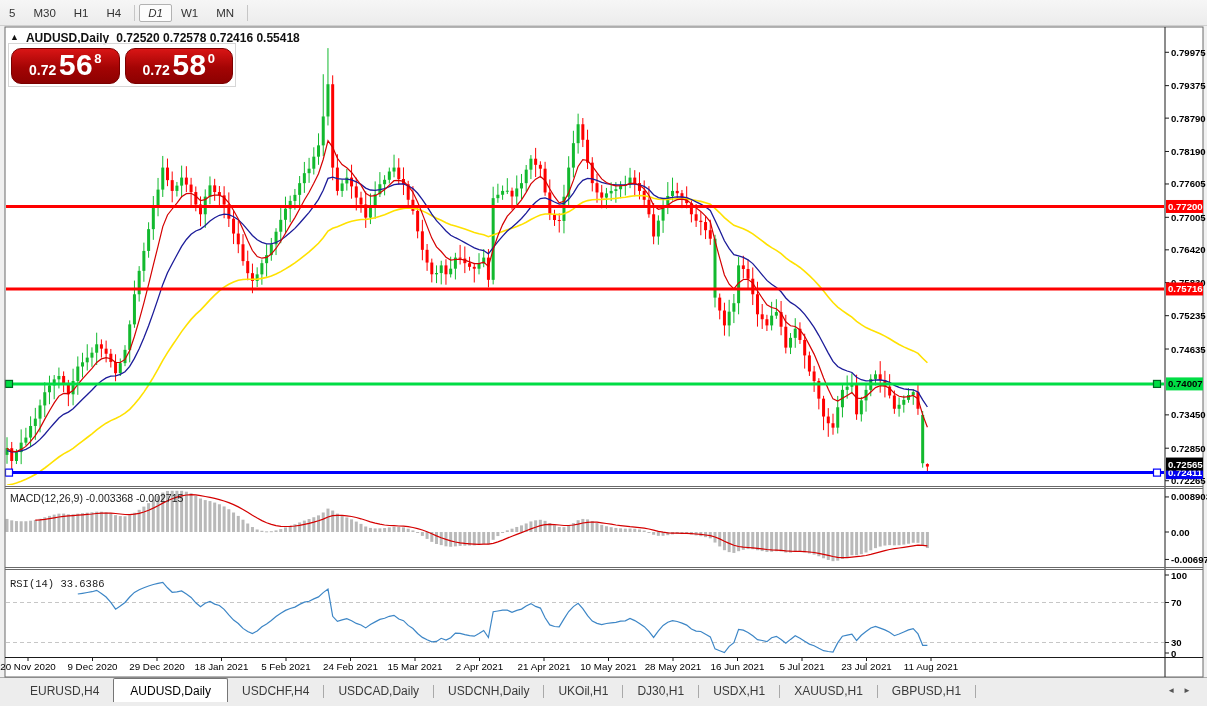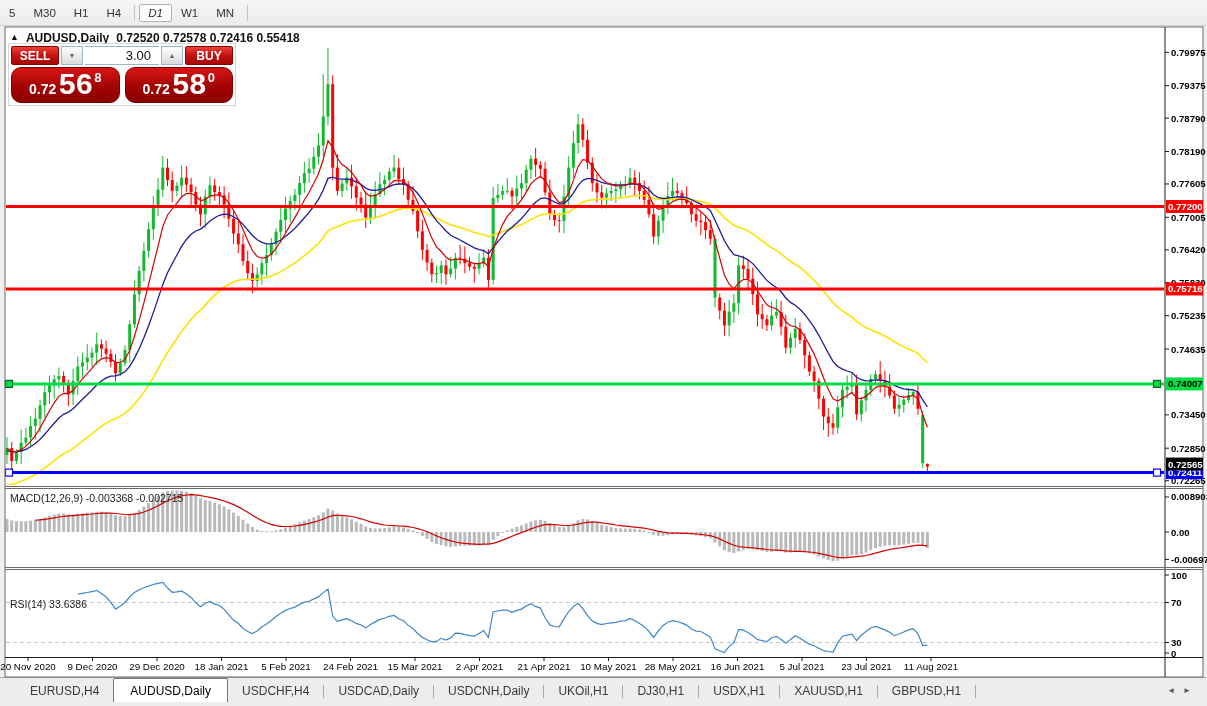--- a/index.html
+++ b/index.html
@@ -793,34 +793,23 @@
     <line x1="931" y1="658" x2="931" y2="661" stroke="#1a1a1a"></line>
     <text x="931" y="670" text-anchor="middle" font-family="&quot;Liberation Sans&quot;,sans-serif" font-size="9.8" fill="#000">11 Aug 2021</text>
   </svg>
 
 <div class="chart-title">
   <span class="marker">▲</span>
   <span>AUDUSD,Daily</span>
   <span>0.72520 0.72578 0.72416 0.55418</span>
 </div>
 <div class="pane-label" style="left:10px;top:492px;">MACD(12,26,9) -0.003368 -0.002715</div>
-<div class="pane-label" style="left:10px;top:598px;">RSI(14) 33.6386</div>
+<div class="pane-label" style="left:10px;top:578px;font-family:Liberation Mono, monospace;">RSI(14) 33.6386</div>
 
 <div class="trade-panel">
-  <div class="trade-row1">
-    <div class="trade-btn">SELL</div>
-    <div class="spin-btn">
-        <span>▼</span>
-      </div>
-    <div class="vol-field">3.00</div>
-    <div class="spin-btn">
-        <span>▲</span>
-      </div>
-    <div class="trade-btn">BUY</div>
-  </div>
   <div class="trade-row2">
     <div class="quote-box">
       <span class="quote-prefix">0.72</span>
       <span class="quote-big">56</span>
       <span class="quote-sup">8</span>
     </div>
     <div class="quote-box">
       <span class="quote-prefix">0.72</span>
       <span class="quote-big">58</span>
       <span class="quote-sup">0</span>

